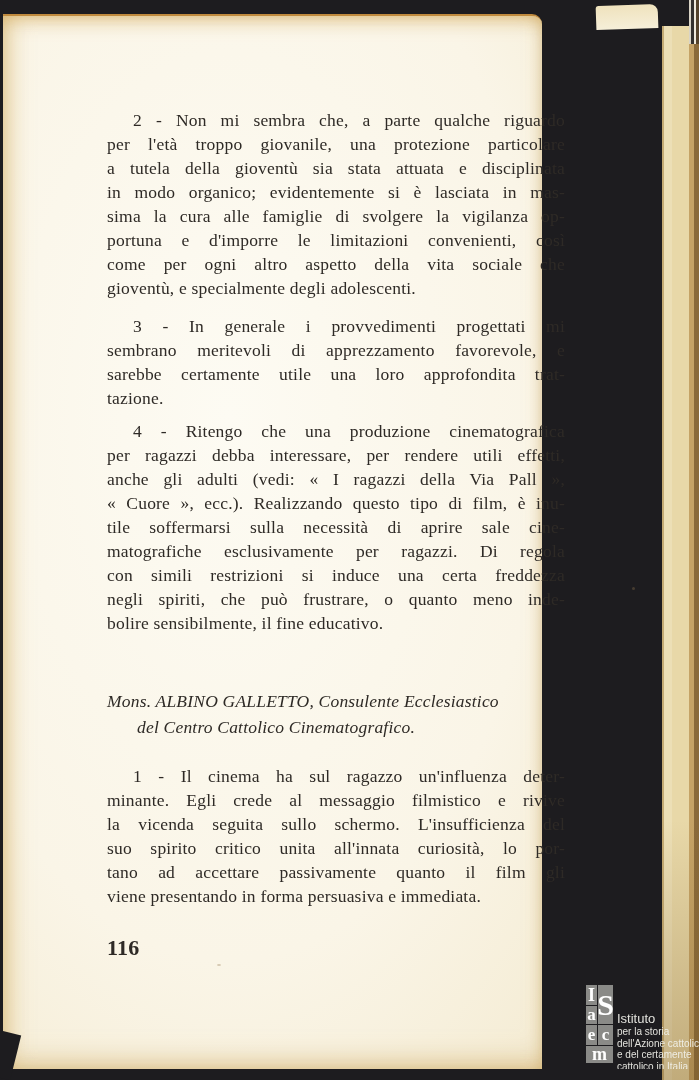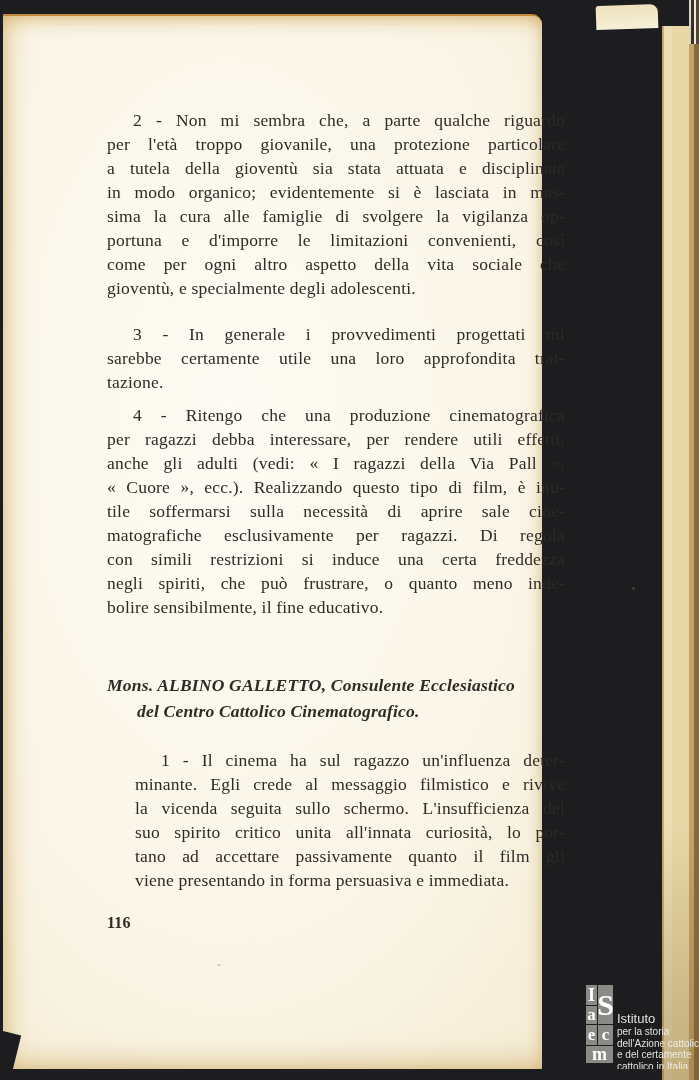--- a/index.html
+++ b/index.html
@@ -53,27 +53,27 @@
     color:var(--text-ink,#2e2a26);
     font-size:17.5px;letter-spacing:.2px;
   }
   .para .line{
     height:24px;line-height:24px;overflow:hidden;text-align:justify;
   }
   .para .line::after{content:"";display:inline-block;width:100%;height:0;}
   .para .line:last-child{text-align:left;}
   .para .line:last-child::after{content:none;}
   .para .line:first-child{text-indent:26px;}
-  #p3{margin-top:22px;}
+  #p3{margin-top:14px;}
   #p4{margin-top:9px;}
   .heading{margin-top:53px;font-style:italic;}
-  .heading .hline{height:26px;line-height:26px;white-space:nowrap;font-weight:bold;}
+  .heading .hline{height:26px;line-height:26px;white-space:nowrap;}
   .heading .hline:nth-child(2){padding-left:30px;}
-  #p1{margin-top:24px;margin-left:28px;}
-  .pagenum{margin-top:19px;font-weight:700;font-size:16px;line-height:24px;}
+  #p1{margin-top:24px;}
+  .pagenum{margin-top:28px;font-weight:700;font-size:22px;line-height:24px;}
   
   .speck{position:absolute;width:3px;height:3px;border-radius:50%;background:rgba(150,120,80,.35);}
   .speck.s1{left:629px;top:571px;}
   .speck.s2{left:214px;top:948px;width:4px;height:2px;}
   
   .watermark{position:absolute;left:586px;top:983px;width:113px;height:86px;overflow:hidden;}
   .wm-tiles{
     position:absolute;left:0;top:2px;width:27px;height:79px;
     display:grid;grid-template-columns:11px 15px;grid-template-rows:20px 18px 20px 17px;
     grid-template-areas:"i s" "a s" "e c" "m m";gap:1px;
@@ -113,20 +113,21 @@
           <div class="line">per l'età troppo giovanile, una protezione particolare</div>
           <div class="line">a tutela della gioventù sia stata attuata e disciplinata</div>
           <div class="line">in modo organico; evidentemente si è lasciata in mas-</div>
           <div class="line">sima la cura alle famiglie di svolgere la vigilanza op-</div>
           <div class="line">portuna e d'imporre le limitazioni convenienti, così</div>
           <div class="line">come per ogni altro aspetto della vita sociale che</div>
           <div class="line">gioventù, e specialmente degli adolescenti.</div>
         </div>
       <div class="para" id="p3">
           <div class="line">3 - In generale i provvedimenti progettati mi</div>
+          <div class="line">sembrano meritevoli di apprezzamento favorevole, e</div>
           <div class="line">sarebbe certamente utile una loro approfondita trat-</div>
           <div class="line">tazione.</div>
         </div>
       <div class="para" id="p4">
           <div class="line">4 - Ritengo che una produzione cinematografica</div>
           <div class="line">per ragazzi debba interessare, per rendere utili effetti,</div>
           <div class="line">anche gli adulti (vedi: « I ragazzi della Via Pall »,</div>
           <div class="line">« Cuore », ecc.). Realizzando questo tipo di film, è inu-</div>
           <div class="line">tile soffermarsi sulla necessità di aprire sale cine-</div>
           <div class="line">matografiche esclusivamente per ragazzi. Di regola</div>

